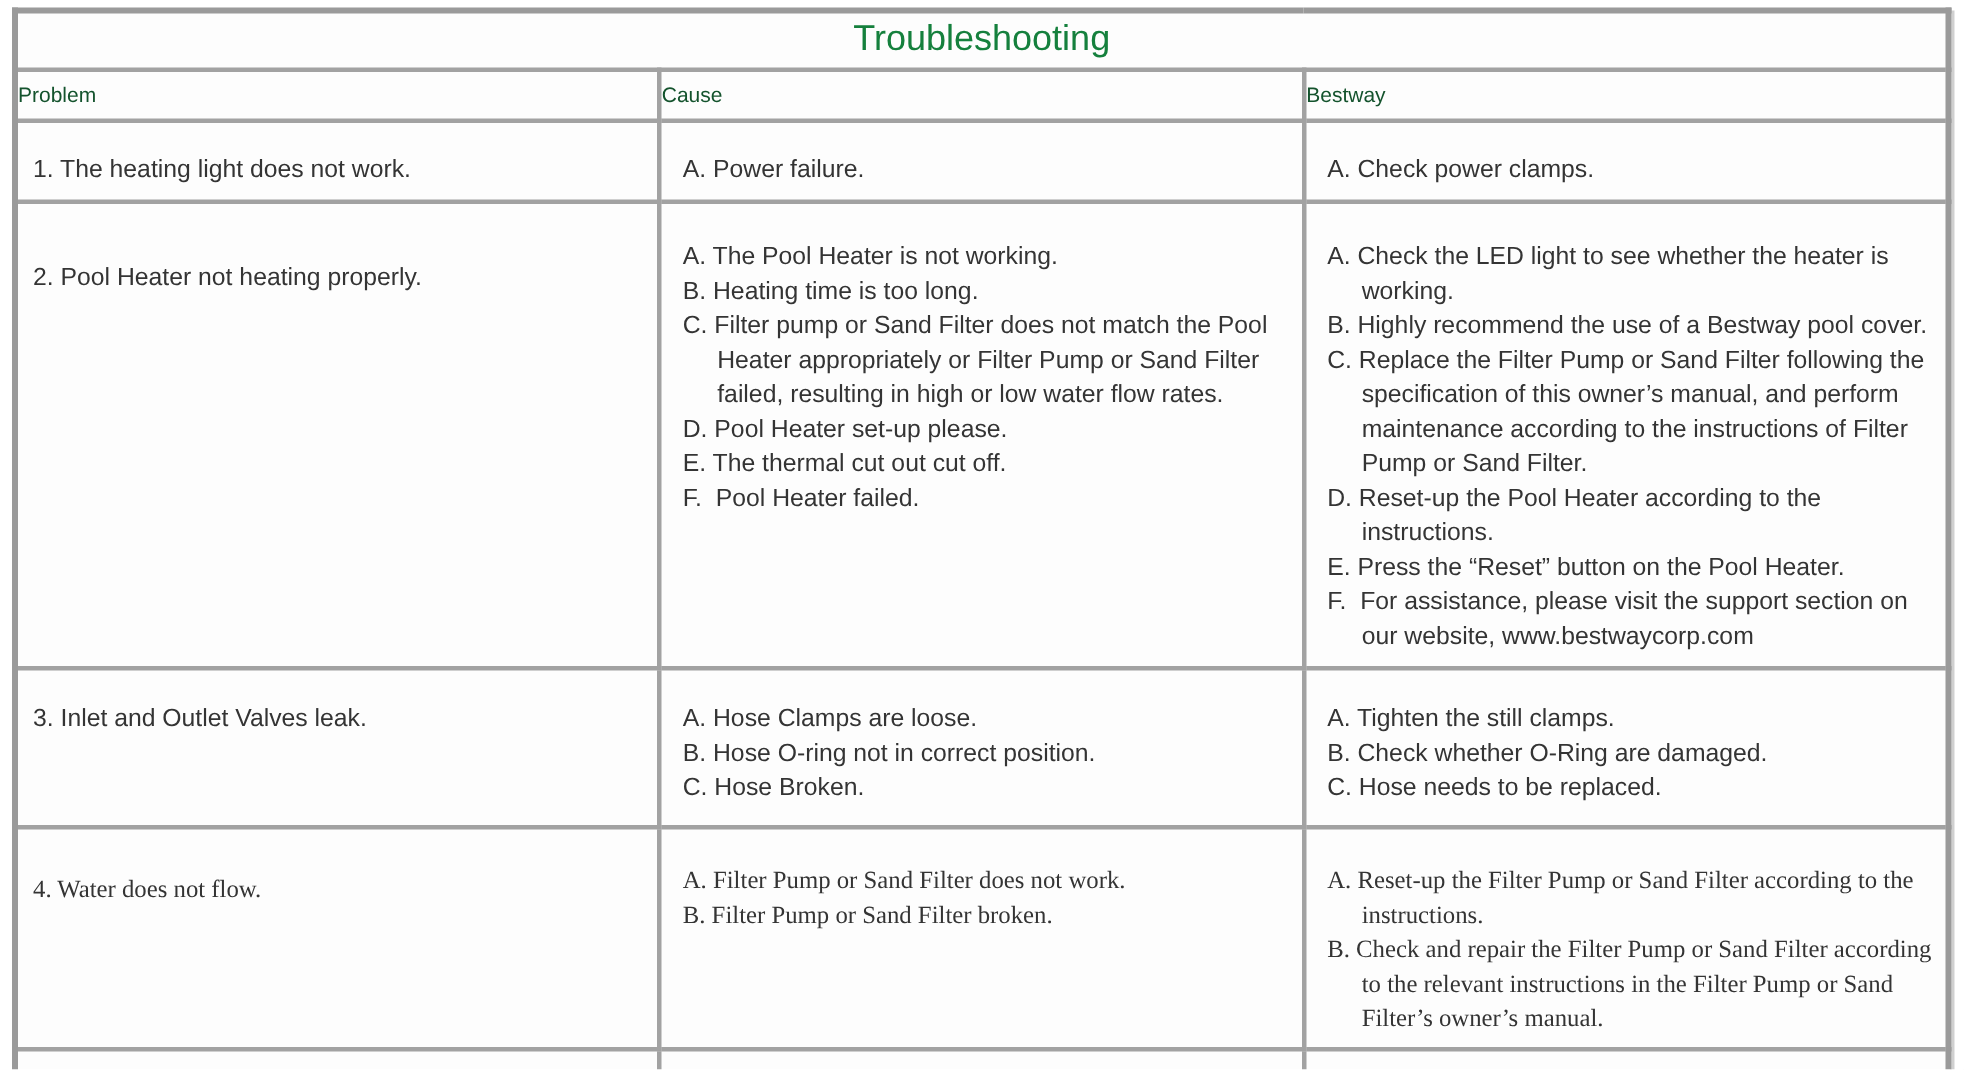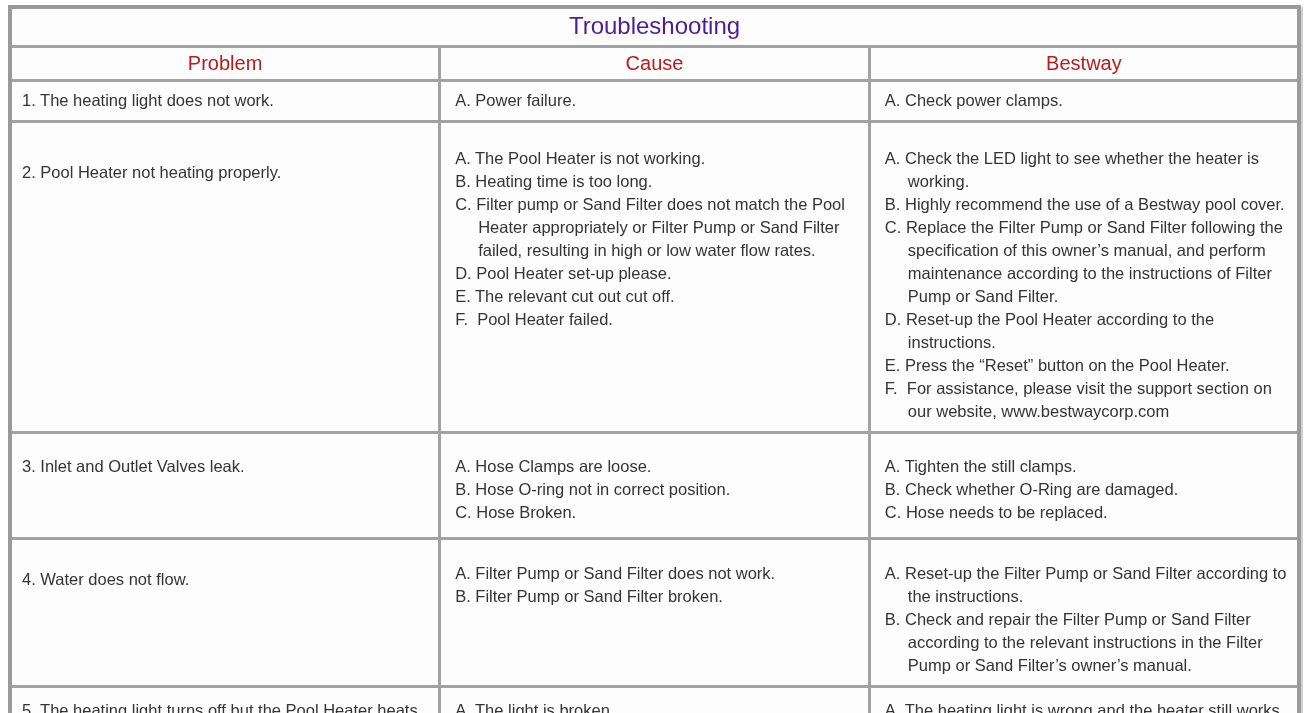--- a/index.html
+++ b/index.html
@@ -28,31 +28,31 @@
   }
   .ts-table td, .ts-table th {
     border: 3px solid #a2a2a2;
     vertical-align: top;
     box-sizing: border-box;
     font-weight: normal;
   }
   .title-cell {
     text-align: center;
     font-size: 24px;
-    color: #4c1d95;
+    color: #15803d;
     height: 39px;
     vertical-align: middle !important;
     padding: 2px 0 4px 0;
   }
   .header-row th {
-    text-align: center;
-    font-size: 20px;
+    text-align: left;
+    font-size: 14px;
     height: 34px;
     vertical-align: middle;
-    color: #b91c1c;
+    color: #14532d;
     padding: 0;
   }
   .col-problem { width: 329px; }
   .col-cause   { width: 453px; }
   .col-solution{ width: 511px; }
 
   .ts-table tbody td {
     font-size: 16.5px;
     line-height: 23px;
     padding: 10px 8px 8px 10px;
@@ -60,25 +60,25 @@
   .ts-table tbody td.cell-cause,
   .ts-table tbody td.cell-solution { padding-left: 14px; }
 
   .item {
     padding-left: 23px;
     text-indent: -23px;
     white-space: pre-wrap;
   }
 
   
-  tbody tr:nth-child(1) td { height: 39px;  padding-top: 7px; }
+  tbody tr:nth-child(1) td { height: 39px;  padding-top: 20px; }
   tbody tr:nth-child(2) td { height: 256px; padding-top: 24px; }
   tbody tr:nth-child(2) td.cell-problem { padding-top: 38px; }
   tbody tr:nth-child(3) td { height: 106px; padding-top: 21px; }
-  tbody tr:nth-child(4) td { height: 140px; padding-top: 22px; }
+  tbody tr:nth-child(4) td { height: 140px; padding-top: 22px; font-family: Liberation Serif, serif; }
   tbody tr:nth-child(4) td.cell-problem { padding-top: 28px; }
   tbody tr:nth-child(5) td { height: 68px;  padding-top: 11px; }
 </style>
 </head>
 <body>
 
 <div class="page">
   <table class="ts-table">
     <thead>
       <tr>
@@ -105,21 +105,21 @@
 
   <tr>
     <td class="cell-problem">
             <div class="item">2. Pool Heater not heating properly.</div>
           </td>
     <td class="cell-cause">
             <div class="item">A. The Pool Heater is not working.</div>
             <div class="item">B. Heating time is too long.</div>
             <div class="item">C. Filter pump or Sand Filter does not match the Pool Heater appropriately or Filter Pump or Sand Filter failed, resulting in high or low water flow rates.</div>
             <div class="item">D. Pool Heater set-up please.</div>
-            <div class="item">E. The relevant cut out cut off.</div>
+            <div class="item">E. The thermal cut out cut off.</div>
             <div class="item">F.  Pool Heater failed.</div>
           </td>
     <td class="cell-solution">
             <div class="item">A. Check the LED light to see whether the heater is working.</div>
             <div class="item">B. Highly recommend the use of a Bestway pool cover.</div>
             <div class="item">C. Replace the Filter Pump or Sand Filter following the specification of this owner’s manual, and perform maintenance according to the instructions of Filter Pump or Sand Filter.</div>
             <div class="item">D. Reset-up the Pool Heater according to the instructions.</div>
             <div class="item">E. Press the “Reset” button on the Pool Heater.</div>
             <div class="item">F.  For assistance, please visit the support section on our website, www.bestwaycorp.com</div>
           </td>

